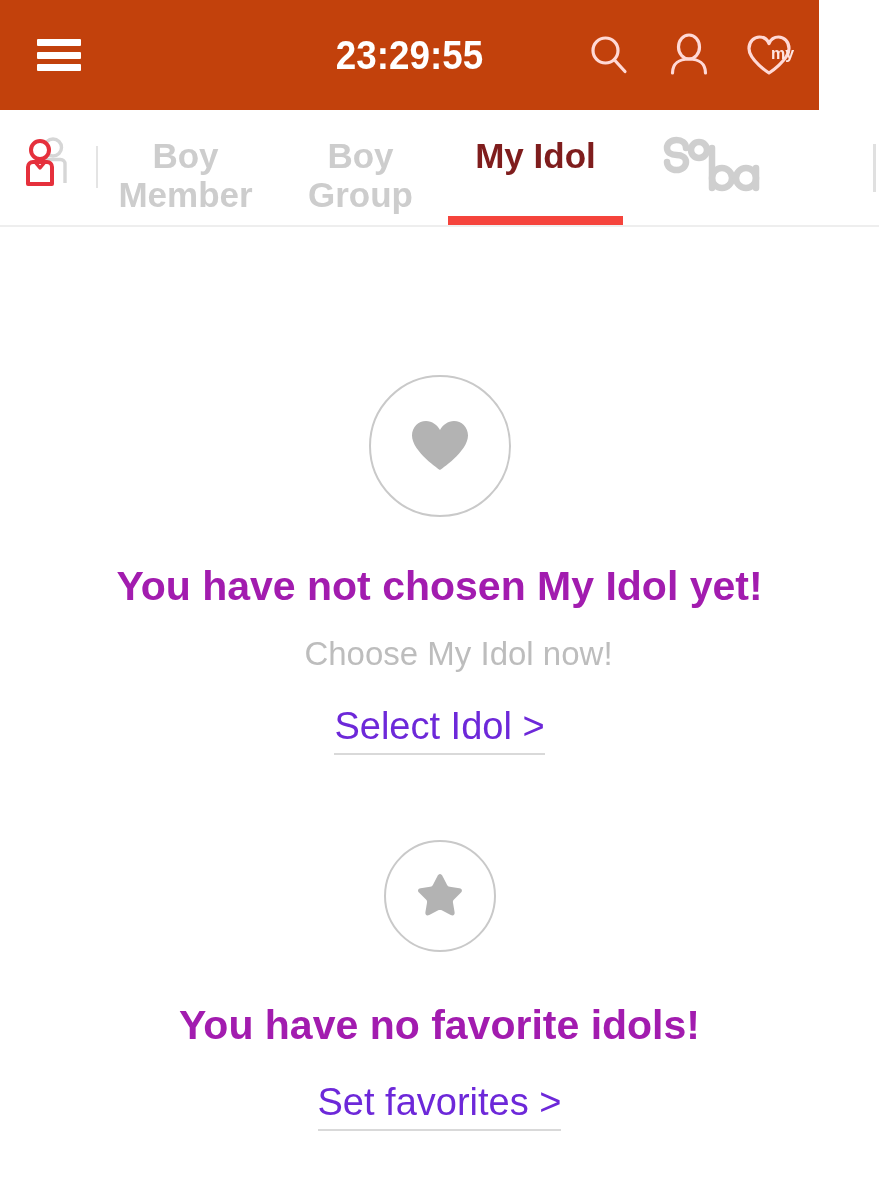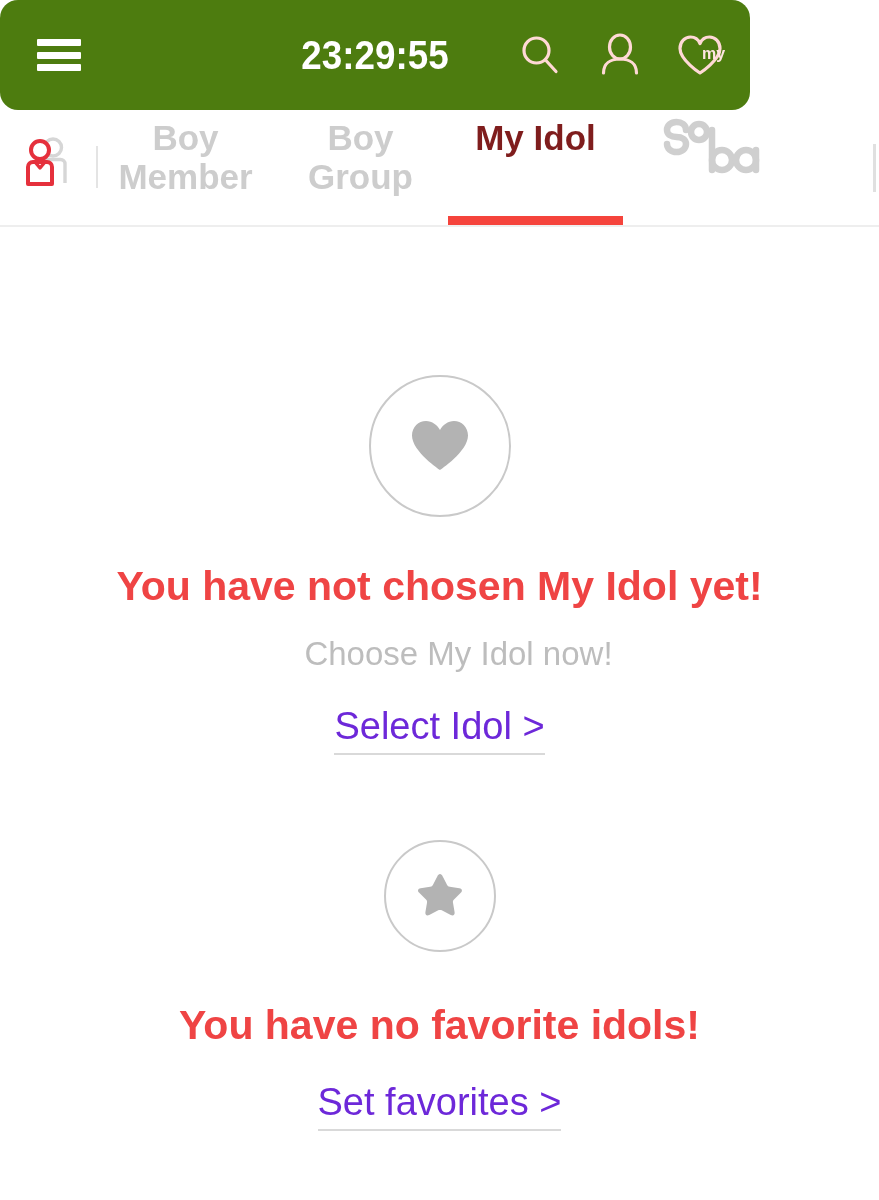--- a/index.html
+++ b/index.html
@@ -8,26 +8,25 @@
     width: 879px;
     height: 1200px;
     background: #ffffff;
     font-family: "Liberation Sans", sans-serif;
     overflow: hidden;
   }
 
   
   .header {
     position: relative;
-    width: 750px;
+    width: 819px;
     height: 110px;
-    background: #4d7c0f;
-    display: flex;
-    align-items: center;
-    border-radius: 18px;
+    background: #c2410c;
+    display: flex;
+    align-items: center;
   }
 
   .hamburger {
     position: absolute;
     left: 37px;
     top: 50%;
     transform: translateY(-50%);
     width: 44px;
     height: 32px;
     display: flex;
@@ -106,21 +105,21 @@
     margin-top: 36px;
   }
 
   .tab {
     flex: none;
     height: 115px;
     display: flex;
     flex-direction: column;
     align-items: center;
     justify-content: flex-start;
-    padding-top: 8px;
+    padding-top: 26px;
     position: relative;
     cursor: pointer;
     text-align: center;
     line-height: 1.12;
     font-size: 35px;
     font-weight: bold;
     color: #cdcdcd;
     font-family: "Liberation Sans Narrow", "Liberation Sans", sans-serif;
   }
   .tab .tab-label { display: block; white-space: pre-line; }
@@ -171,21 +170,21 @@
     align-items: center;
     justify-content: center;
     background: #ffffff;
   }
   .circle.heart-c { width: 142px; height: 142px; }
   .circle.star-c  { width: 112px; height: 112px; }
 
   .empty-title {
     font-size: 41px;
     font-weight: bold;
-    color: #ef4444;
+    color: #a21caf;
     font-family: "Liberation Sans Narrow", "Liberation Sans", sans-serif;
     letter-spacing: 0px;
     white-space: nowrap;
   }
   .empty-sub {
     font-size: 33px;
     color: #bdbdbd;
     font-family: "Liberation Sans Narrow", "Liberation Sans", sans-serif;
     white-space: nowrap;
   }

